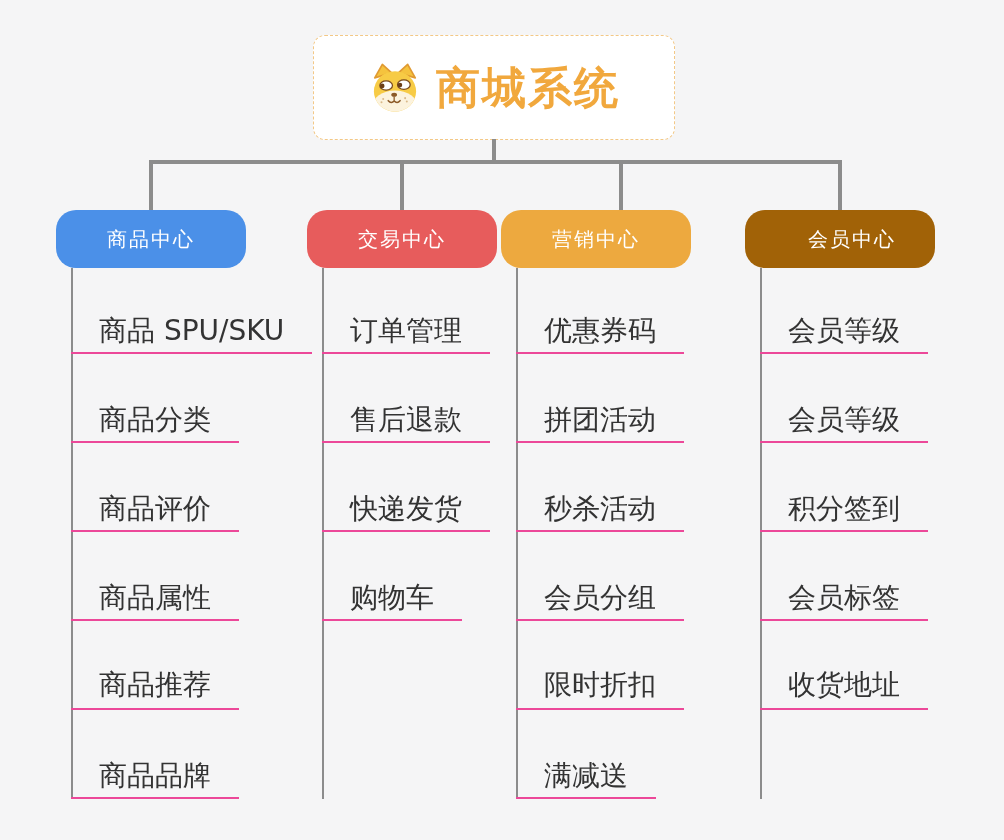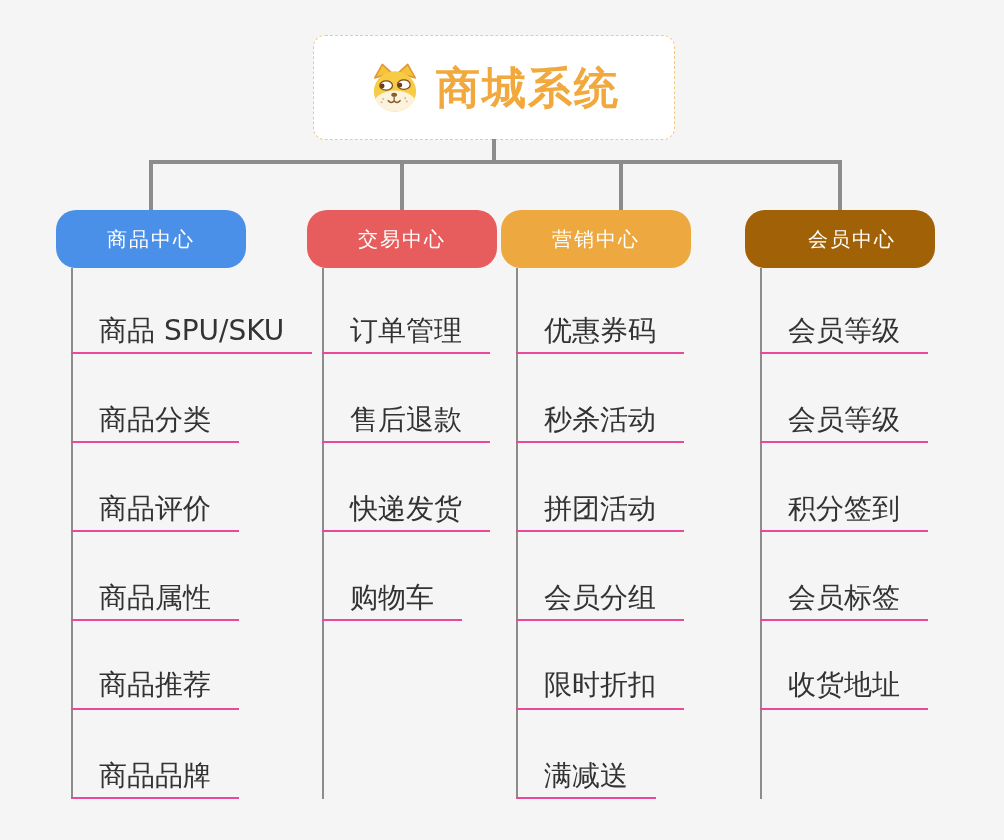--- a/index.html
+++ b/index.html
@@ -118,22 +118,22 @@
         <div class="item">快递发货</div>
         <div class="item">购物车</div>
       </div>
   </div>
 
   <div class="branch branch-3">
     <div class="branch-header" style="background: rgb(237, 169, 63);">营销中心</div>
     <div class="trunk"></div>
     <div class="items">
         <div class="item">优惠券码</div>
+        <div class="item">拼团活动</div>
         <div class="item">秒杀活动</div>
-        <div class="item">拼团活动</div>
         <div class="item">会员分组</div>
         <div class="item">限时折扣</div>
         <div class="item">满减送</div>
       </div>
   </div>
 
   <div class="branch branch-4">
     <div class="branch-header" style="background: #a16207; padding-left: 24px;">会员中心</div>
     <div class="trunk"></div>
     <div class="items">

